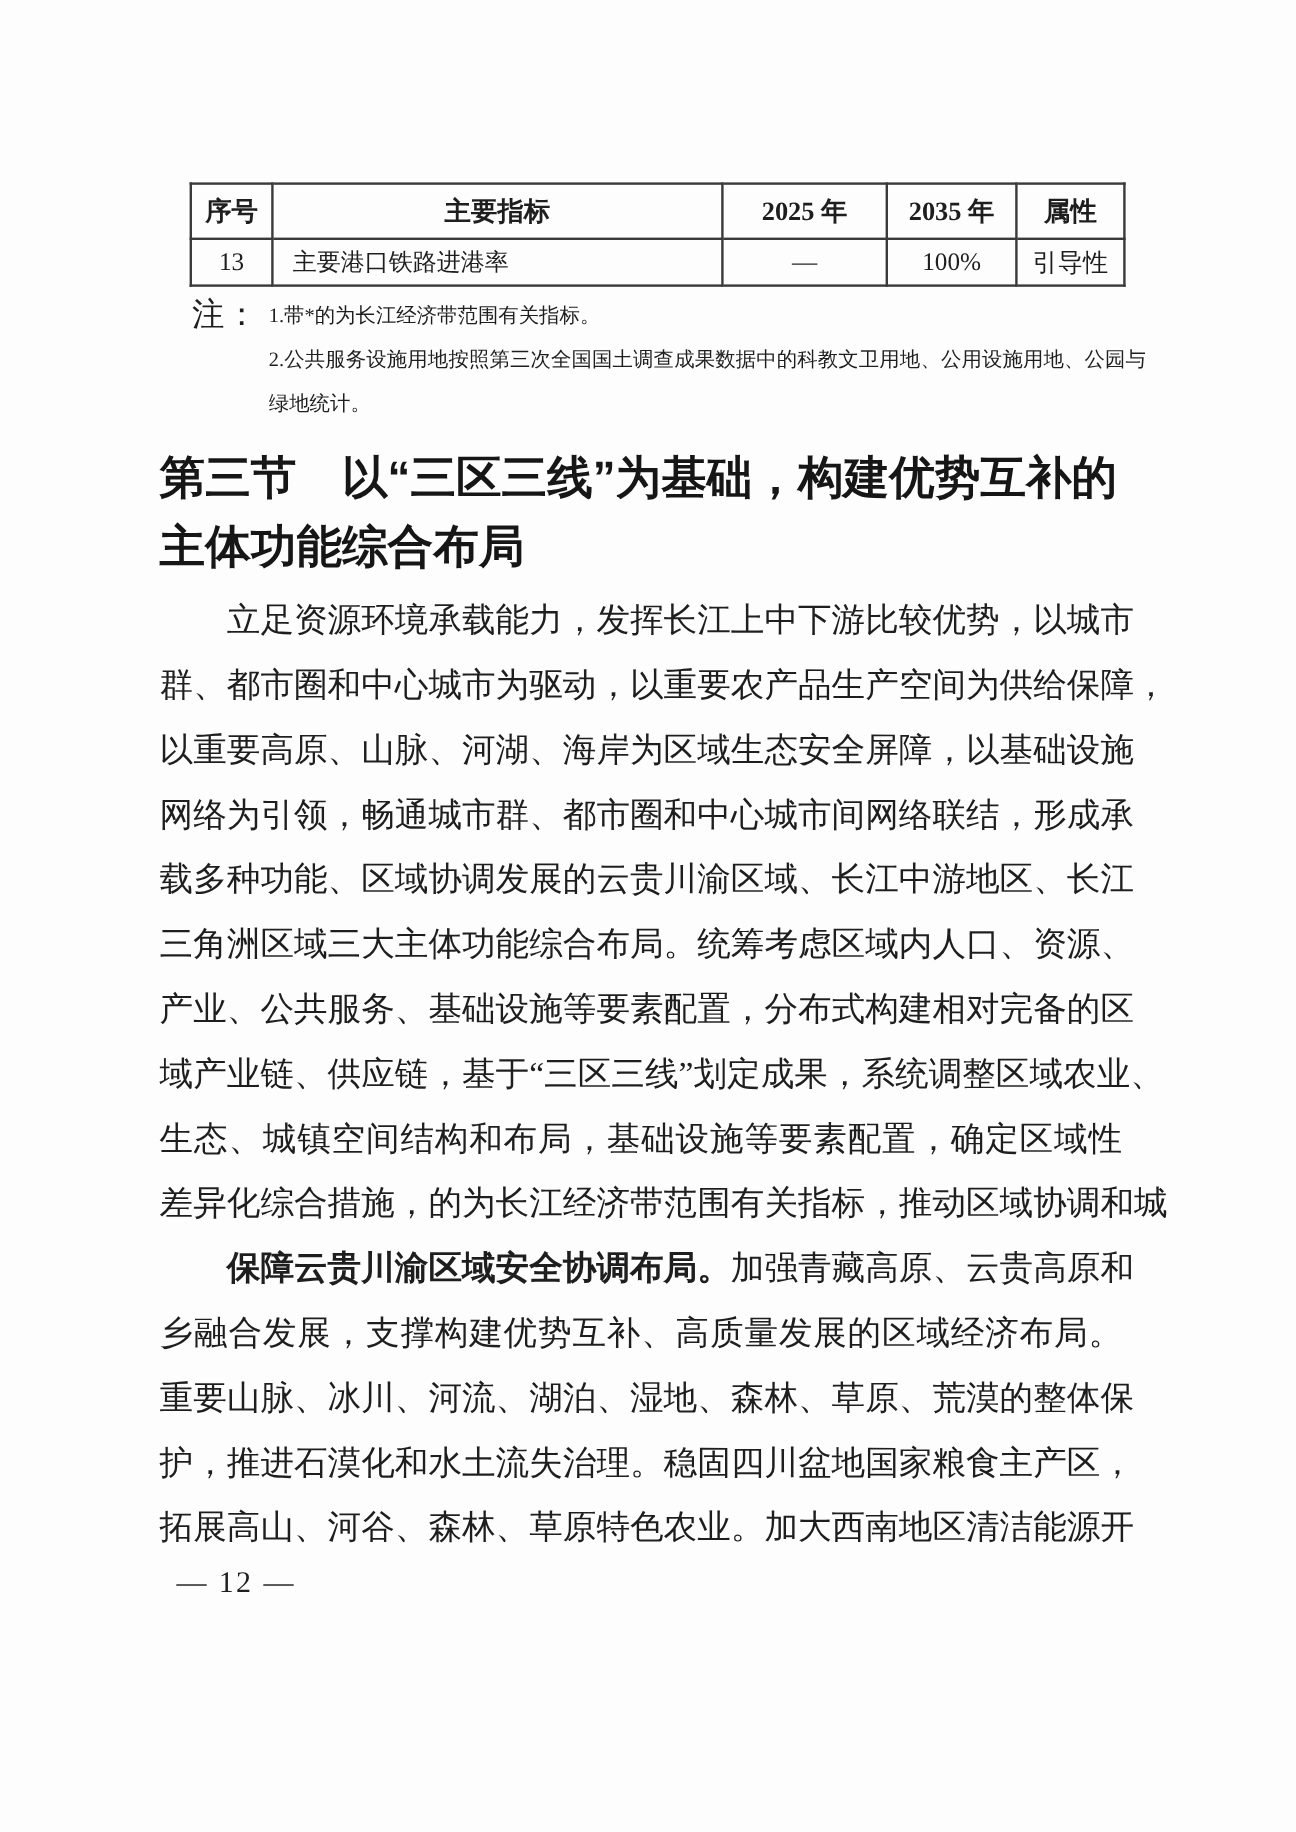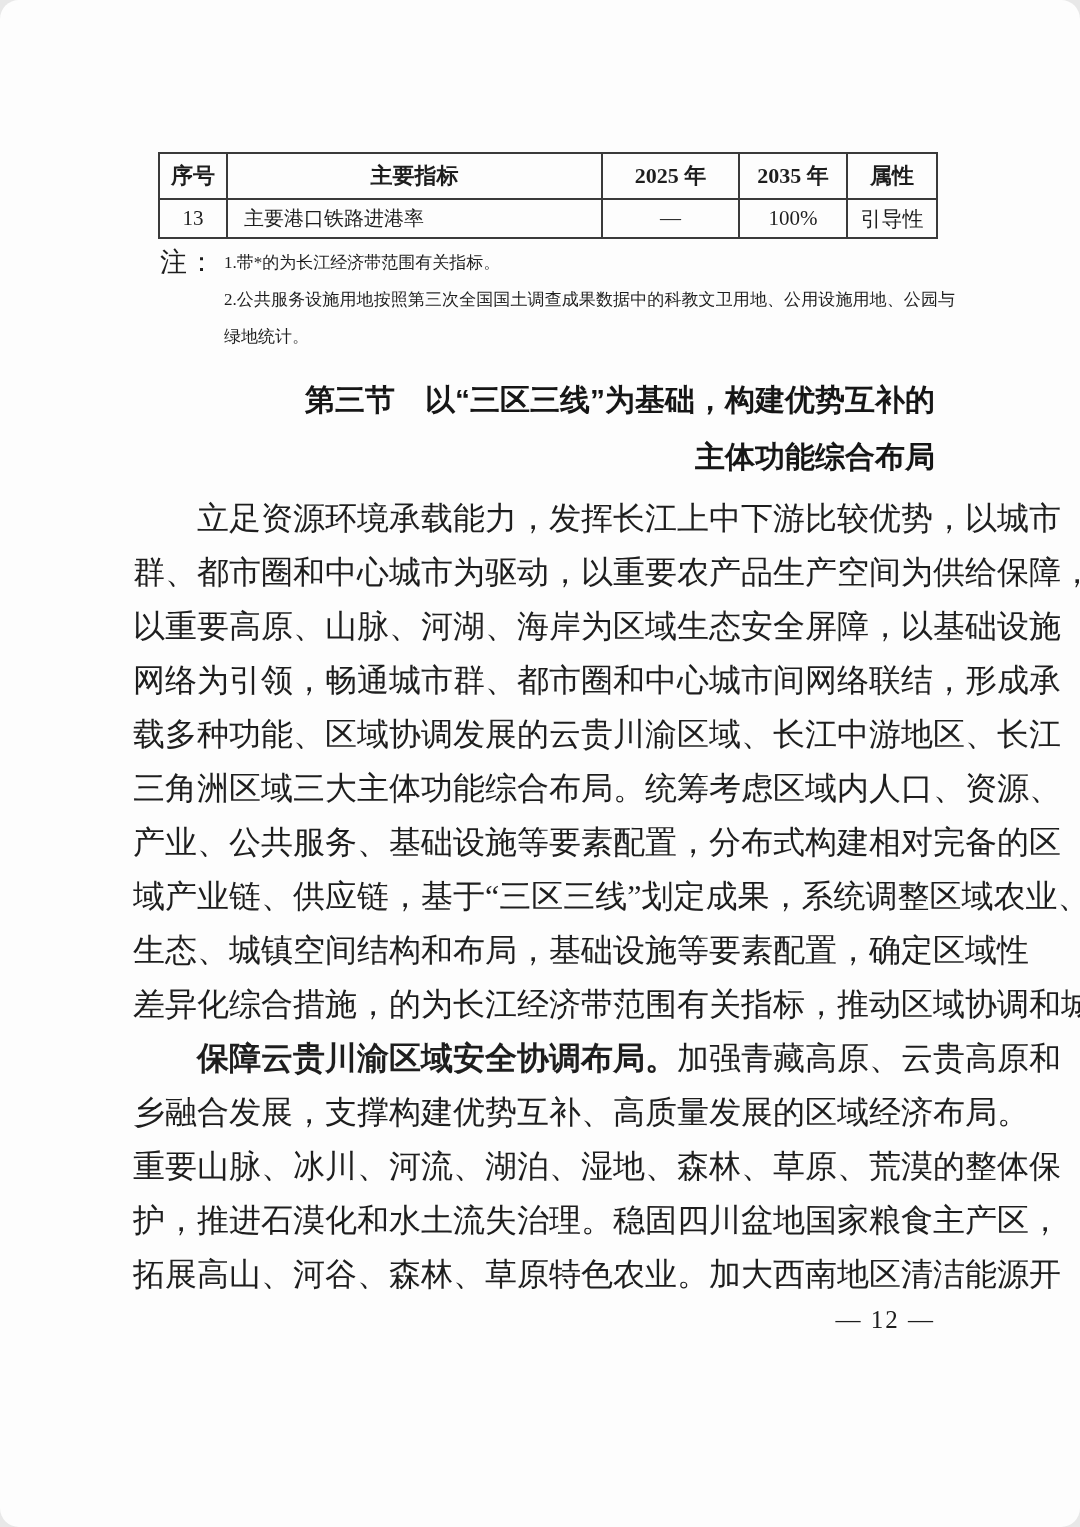--- a/index.html
+++ b/index.html
@@ -11,21 +11,20 @@
     position: relative;
     width: 1080px;
     height: 1527px;
     margin: 0 auto;
     background: #fdfdfd;
     color: #1e1e1e;
     font-family: "Liberation Serif", "DejaVu Serif", serif;
     box-sizing: border-box;
     padding: 152px 145px 0 133px;
     overflow: hidden;
-    border-radius: 19px;
   }
 
   
   table.indicators {
     border-collapse: collapse;
     table-layout: fixed;
     width: 778px;
     margin-left: 25px;
     border: 2px solid #3a3a3a;
   }
@@ -67,49 +66,48 @@
   .note-items p {
     margin: 0;
     font-size: 17px;
     line-height: 37px;
     text-align: justify;
   }
 
   
   .section-title {
     margin: 16px 0 0 0;
-    text-align: right;
+    text-align: left;
     font-family: "Liberation Sans", "DejaVu Sans", sans-serif;
     font-weight: bold;
-    font-size: 30px;
+    font-size: 38px;
     line-height: 57px;
     color: #161616;
   }
   .section-title .t-line { display: block; }
 
   
   .body-text { margin-top: 6px; width: 802px; }
   .body-text .line {
     height: 54px;
     line-height: 54px;
-    font-size: 32px;
+    font-size: 28px;
     text-align: justify;
     text-align-last: justify;
     white-space: nowrap;
   }
   .body-text .line.indent { text-indent: 2em; }
   .body-text .lead { font-weight: bold; }
 
   
   .page-footer {
     margin: 2px 0 0 14px;
     font-size: 25px;
     line-height: 34px;
     letter-spacing: 2px;
-    text-align: right;
   }
 </style>
 </head>
 <body>
 
 <div class="page">
 
   <table class="indicators">
     <colgroup>
       <col style="width:68px">

